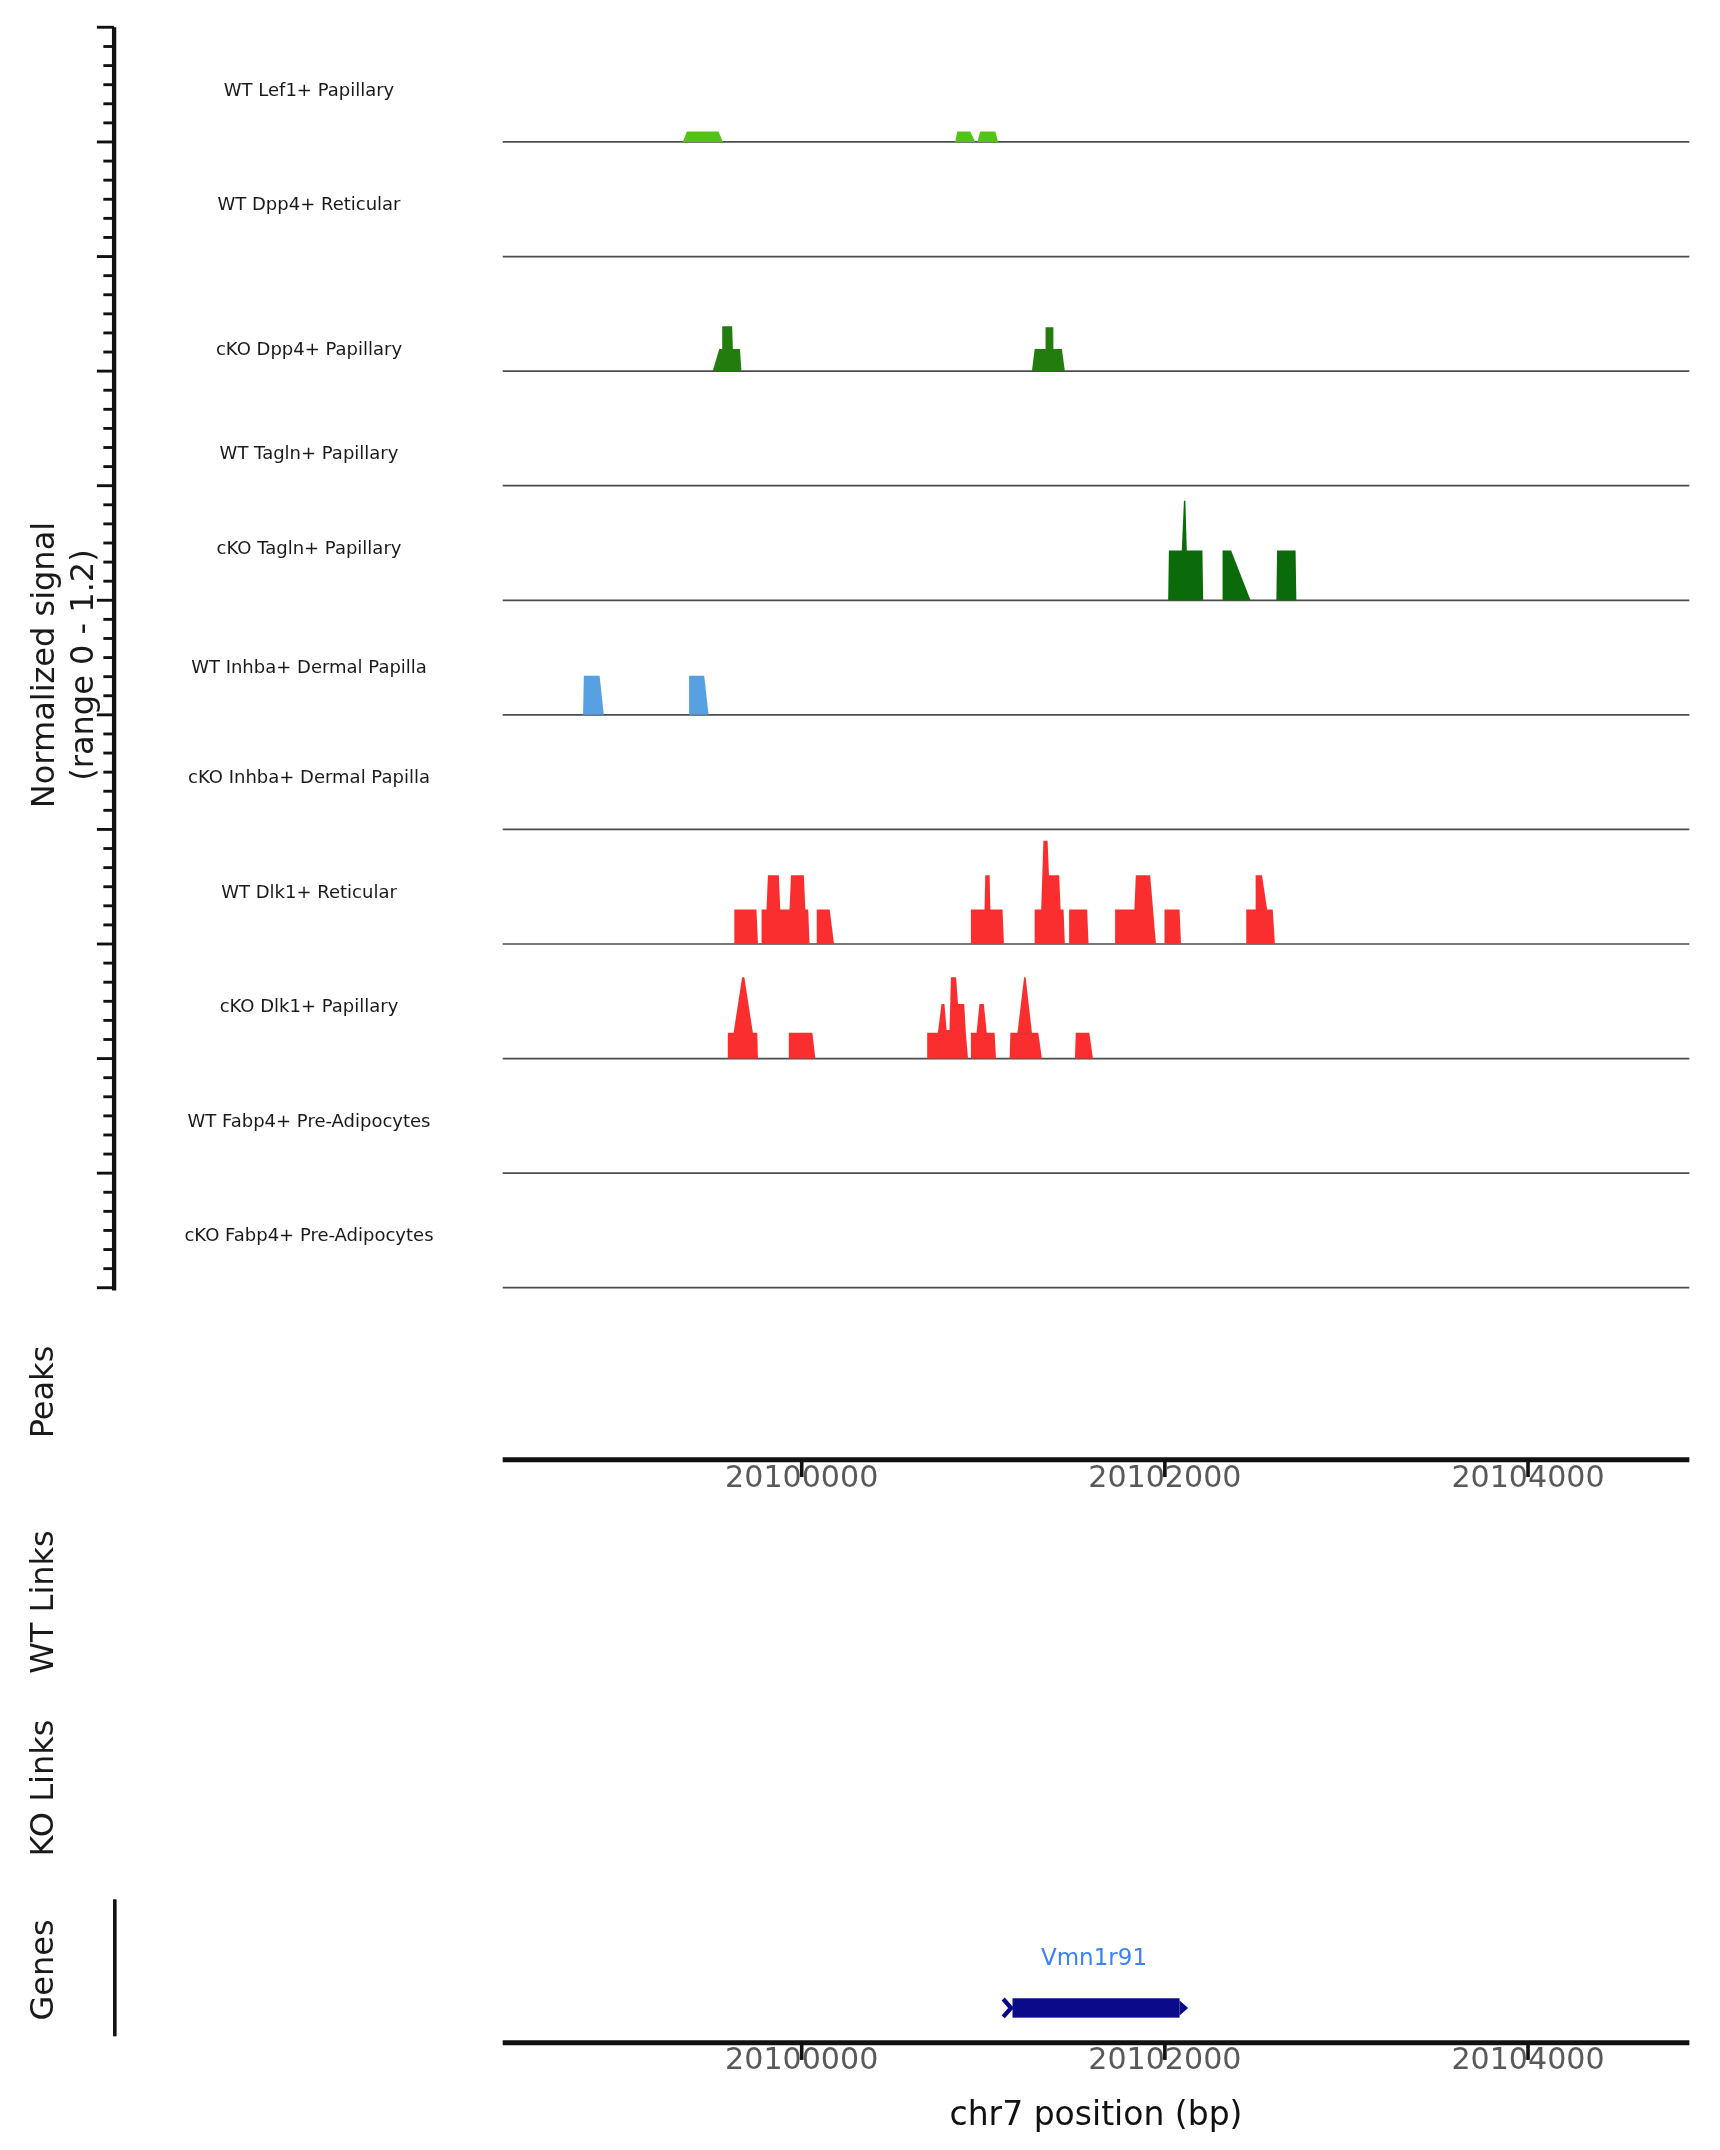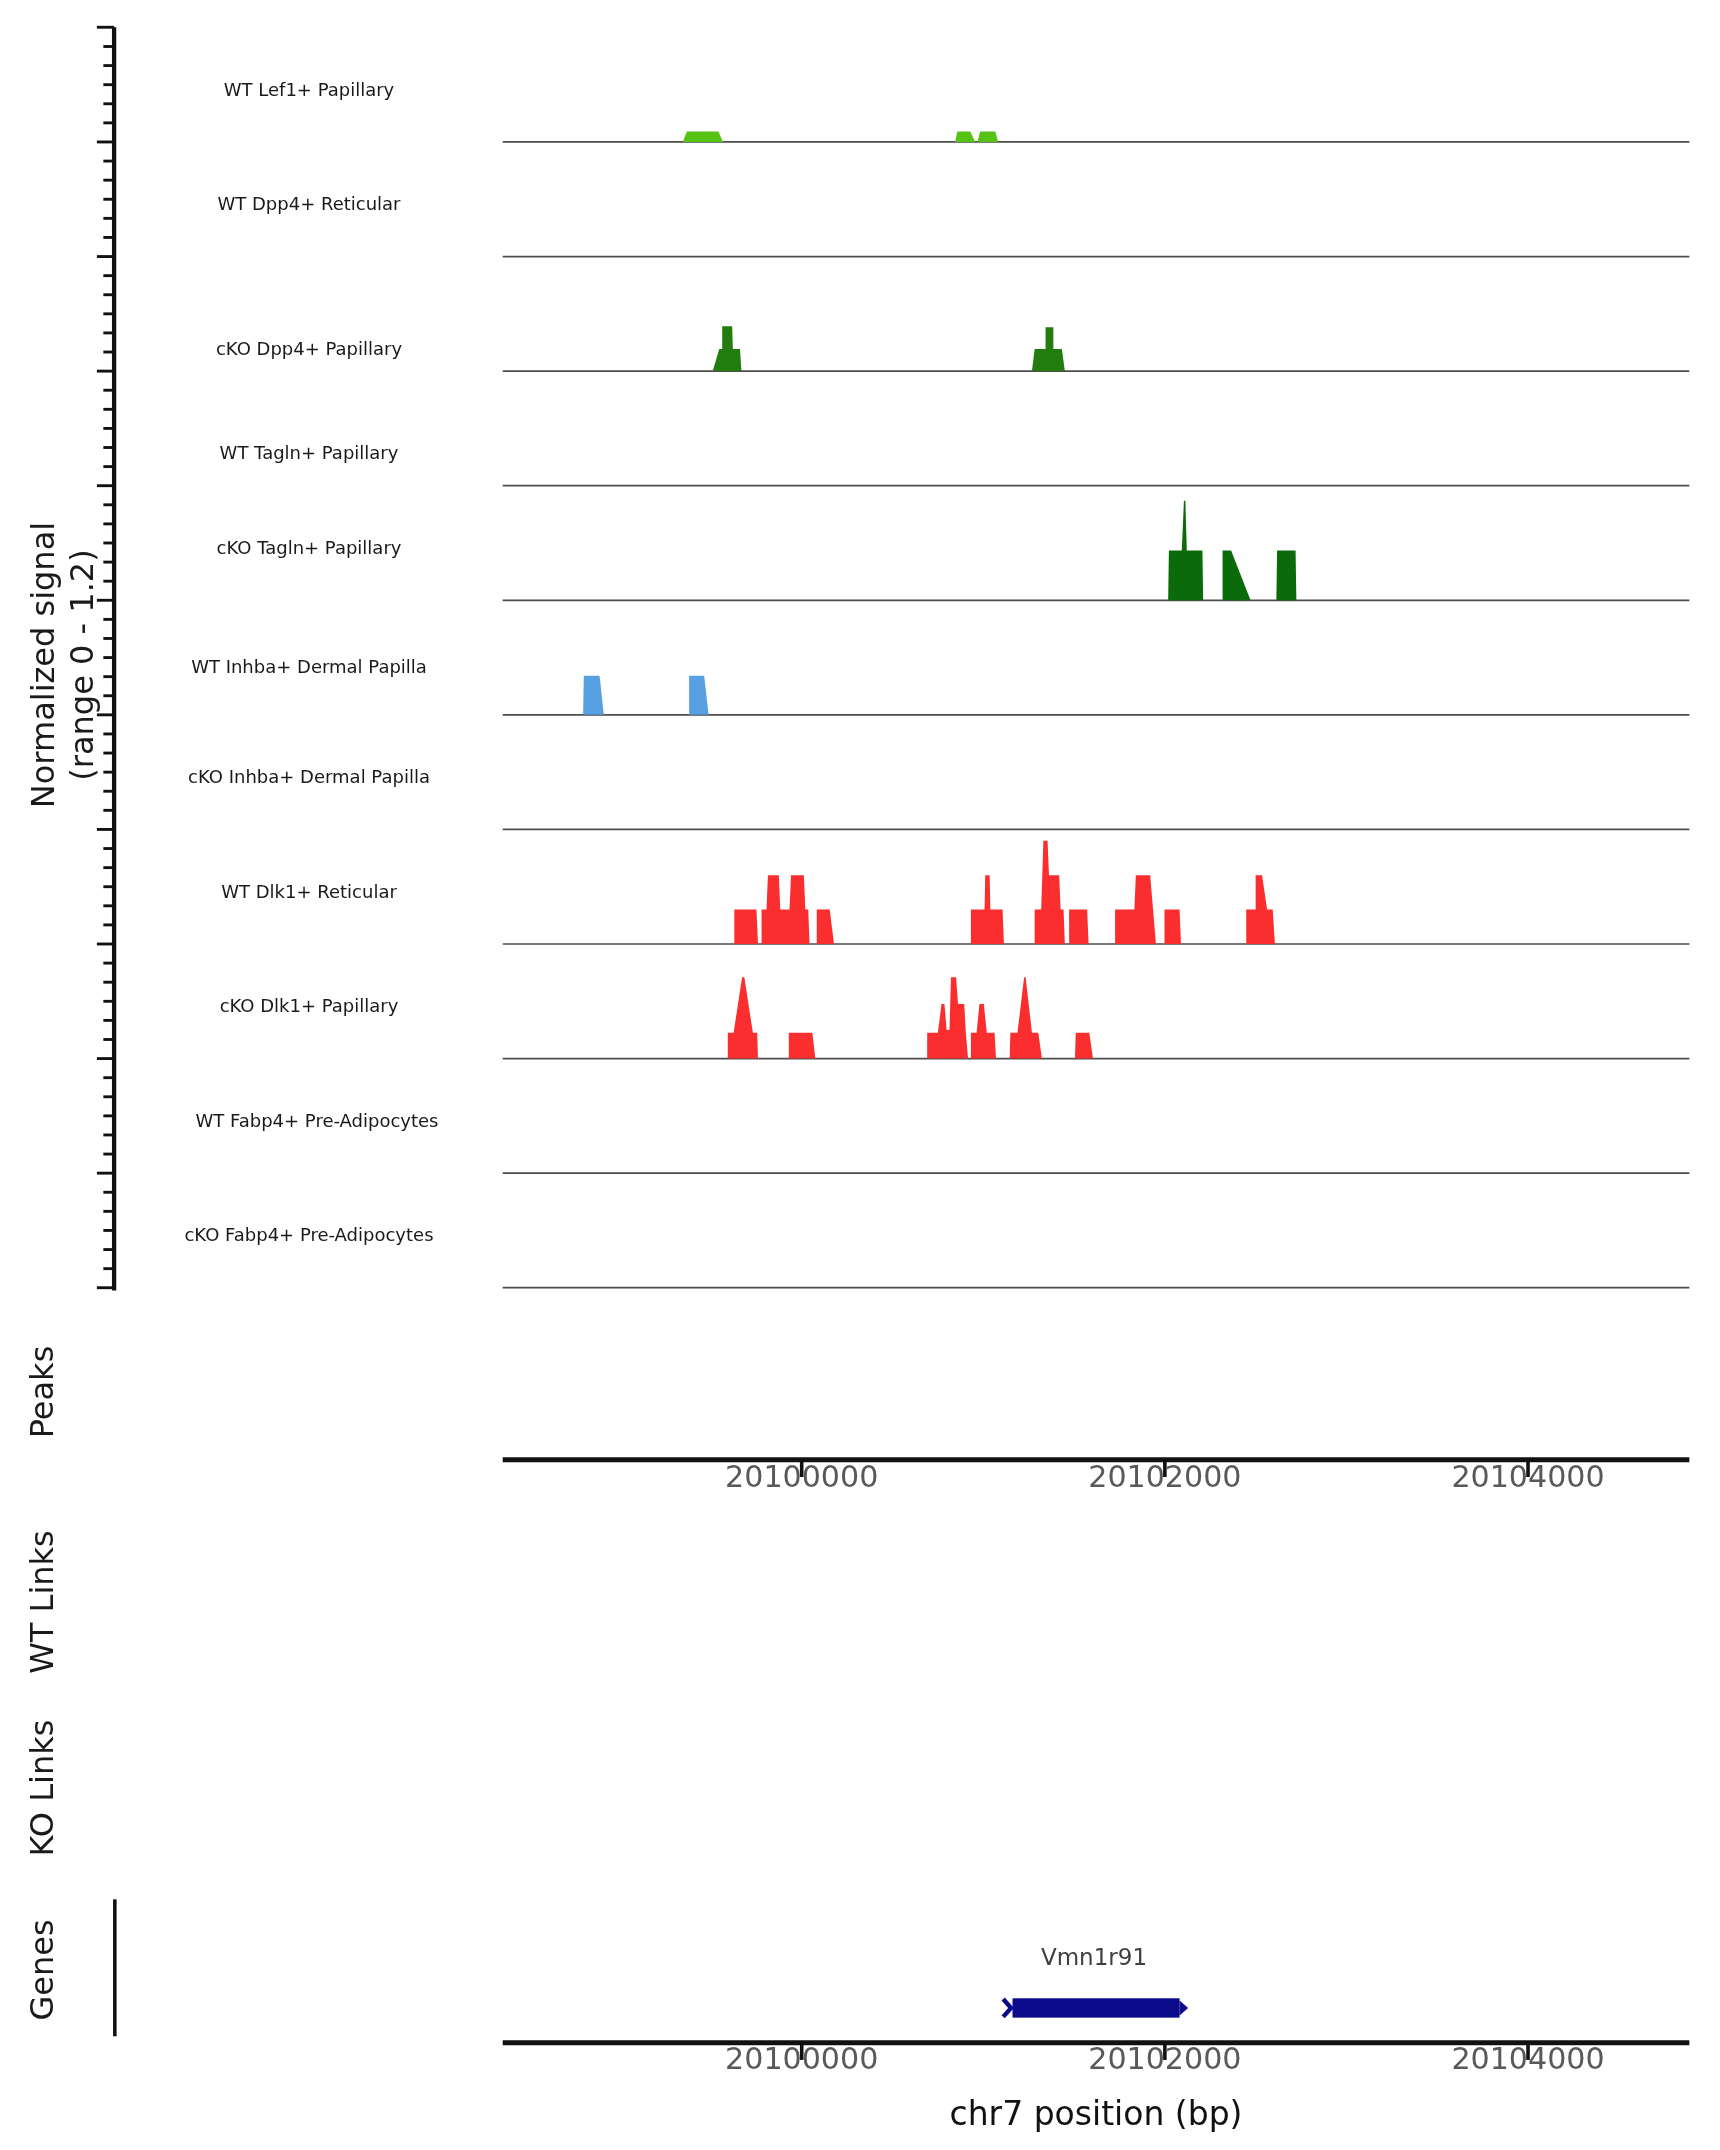--- a/index.html
+++ b/index.html
@@ -6,21 +6,21 @@
   .canvas{position:relative;width:1721px;height:2151px;background:#ffffff;
           font-family:"DejaVu Sans",sans-serif;overflow:hidden;}
   svg{position:absolute;left:0;top:0;}
   .lbl{position:absolute;transform:translate(-50%,-50%);white-space:nowrap;color:#1a1a1a;}
   .rot{transform:translate(-50%,-50%) rotate(-90deg);}
   .track-label{position:absolute;transform:translate(-50%,-50%);white-space:nowrap;
                font-size:18px;color:#1a1a1a;}
   .side-label{font-size:32px;}
   .yaxis-label{font-size:32px;}
   .xaxis-title{font-size:33px;color:#111;}
-  .gene-label{font-size:23px;color:#404040;}
+  .gene-label{font-size:23px;color:#3b82f6;}
 </style>
 </head>
 <body>
 
 <div class="canvas">
 
   <svg id="plot" width="1721" height="2151" viewBox="0 0 2400 3000">
       <line x1="159" y1="38" x2="159" y2="1800" stroke="#111111" stroke-width="6"></line>
       <line x1="135" y1="198" x2="159" y2="198" stroke="#111111" stroke-width="4"></line>
       <line x1="144" y1="171.37" x2="159" y2="171.37" stroke="#111111" stroke-width="4"></line>
@@ -160,17 +160,17 @@
   <div id="track-labels">
       <div class="track-label" style="left: 309px; top: 89px;">WT Lef1+ Papillary</div>
       <div class="track-label" style="left: 309px; top: 203px;">WT Dpp4+ Reticular</div>
       <div class="track-label" style="left: 309px; top: 304px; margin-top: 44px;">cKO Dpp4+ Papillary</div>
       <div class="track-label" style="left: 309px; top: 433px; margin-top: 19px;">WT Tagln+ Papillary</div>
       <div class="track-label" style="left: 309px; top: 547px;">cKO Tagln+ Papillary</div>
       <div class="track-label" style="left: 309px; top: 666px;">WT Inhba+ Dermal Papilla</div>
       <div class="track-label" style="left: 309px; top: 776px;">cKO Inhba+ Dermal Papilla</div>
       <div class="track-label" style="left: 309px; top: 891px;">WT Dlk1+ Reticular</div>
       <div class="track-label" style="left: 309px; top: 1005px;">cKO Dlk1+ Papillary</div>
-      <div class="track-label" style="left: 317px; top: 1120px; text-align: center;">WT Fabp4+ Pre-Adipocytes</div>
+      <div class="track-label" style="left: 309px; top: 1120px; text-align: center;">WT Fabp4+ Pre-Adipocytes</div>
       <div class="track-label" style="left: 309px; top: 1234px;">cKO Fabp4+ Pre-Adipocytes</div>
     </div>
 </div>
 
 
 </body></html>

